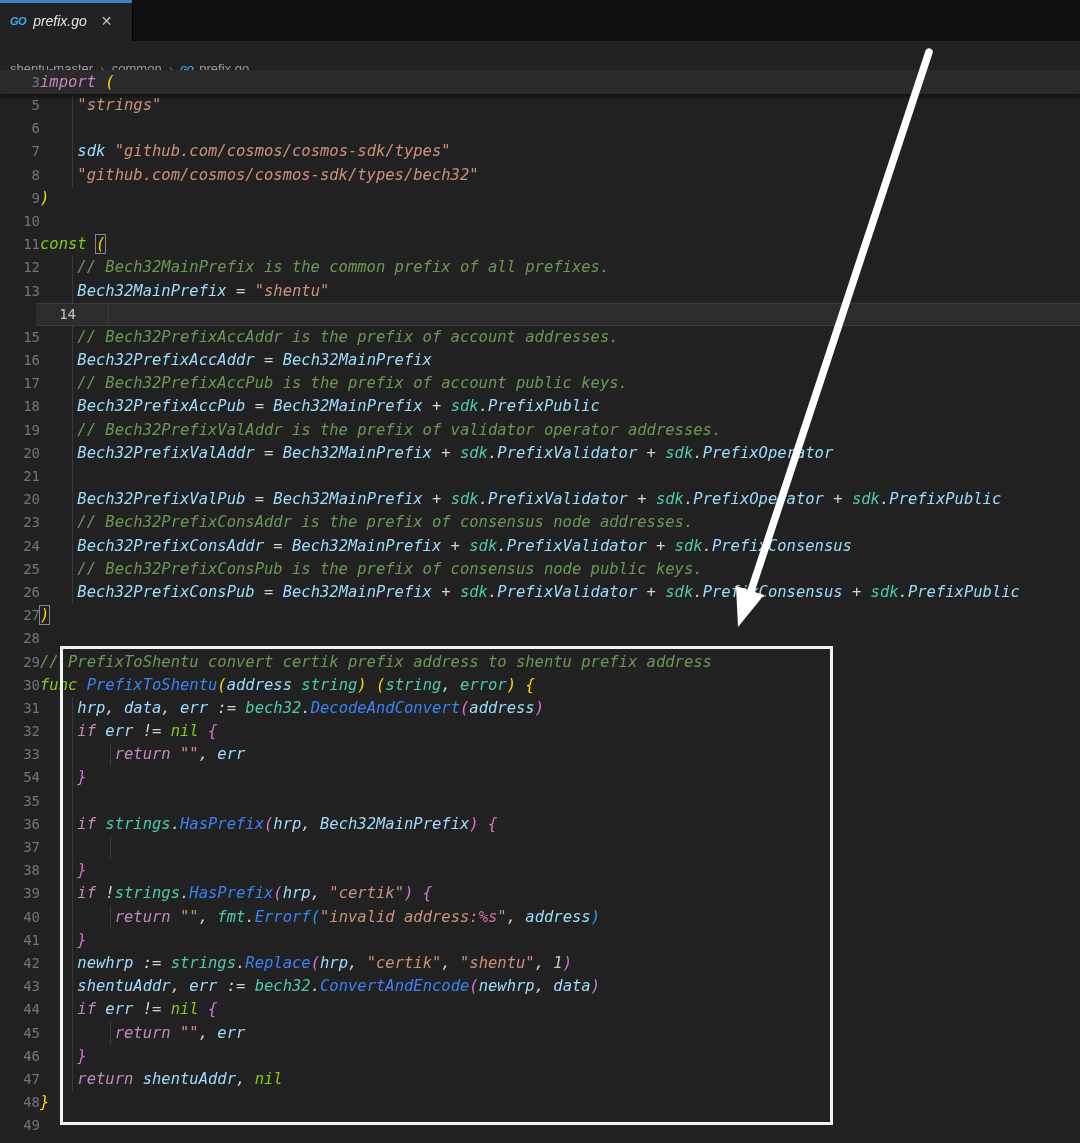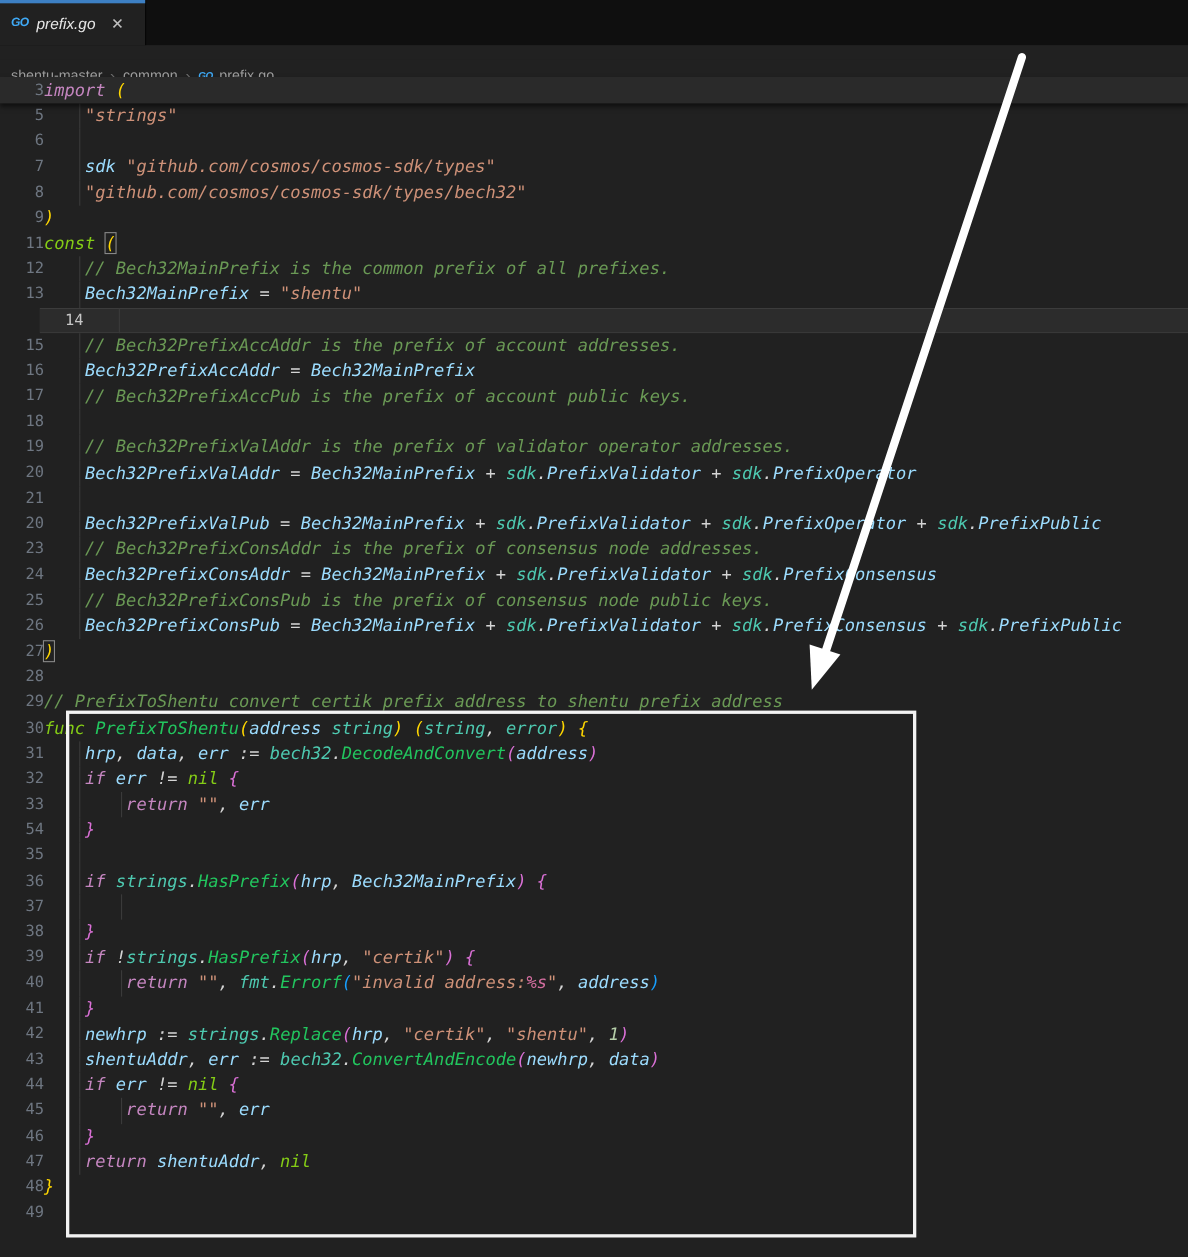--- a/index.html
+++ b/index.html
@@ -48,21 +48,21 @@
     margin-left:36px;
   }
   
   .pln{color:#d4d4d4}
   .kw1{color:#c586c0}
   .kw2{color:#84cc16}
   .str{color:#ce9178}
   .com{color:#6a9955}
   .var{color:#9cdcfe}
   .pkg{color:#4ec9b0}
-  .fn{color:#22c55e}
+  .fn{color:#3b82f6}
   .num{color:#b5cea8}
   .op{color:#d4d4d4}
   .b1{color:#ffd700}
   .b2{color:#da70d6}
   .b3{color:#179fff}
   .fsp{color:#d16d9e}
   .mt{border:1px solid #888;margin:-1px;}
   
   .hlbox{
     position:absolute;left:60px;top:646px;width:773px;height:479px;
@@ -117,20 +117,24 @@
     <div class="row">
       <i class="guide gd0"></i>
       <span class="ln">8</span>
       <span class="codetxt"><span class="pln">    </span><span class="str">"github.com/cosmos/cosmos-sdk/types/bech32"</span></span>
     </div>
     <div class="row">
       <span class="ln">9</span>
       <span class="codetxt"><span class="b1">)</span></span>
     </div>
     <div class="row">
+      <span class="ln">10</span>
+      <span class="codetxt"></span>
+    </div>
+    <div class="row">
       <span class="ln">11</span>
       <span class="codetxt"><span class="kw2">const </span><span class="b1 mt">(</span></span>
     </div>
     <div class="row">
       <i class="guide gd0"></i>
       <span class="ln">12</span>
       <span class="codetxt"><span class="pln">    </span><span class="com">// Bech32MainPrefix is the common prefix of all prefixes.</span></span>
     </div>
     <div class="row">
       <i class="guide gd0"></i>
@@ -153,20 +157,21 @@
       <span class="codetxt"><span class="pln">    </span><span class="var">Bech32PrefixAccAddr</span><span class="op"> = </span><span class="var">Bech32MainPrefix</span></span>
     </div>
     <div class="row">
       <i class="guide gd0"></i>
       <span class="ln">17</span>
       <span class="codetxt"><span class="pln">    </span><span class="com">// Bech32PrefixAccPub is the prefix of account public keys.</span></span>
     </div>
     <div class="row">
       <i class="guide gd0"></i>
       <span class="ln">18</span>
+      <span class="codetxt"><span class="pln">    </span><span class="var">Bech32PrefixAccPub</span><span class="op"> = </span><span class="var">Bech32MainPrefix</span><span class="op"> + </span><span class="pkg">sdk</span><span class="op">.</span><span class="var">PrefixPublic</span></span>
     </div>
     <div class="row">
       <i class="guide gd0"></i>
       <span class="ln">19</span>
       <span class="codetxt"><span class="pln">    </span><span class="com">// Bech32PrefixValAddr is the prefix of validator operator addresses.</span></span>
     </div>
     <div class="row">
       <i class="guide gd0"></i>
       <span class="ln">20</span>
       <span class="codetxt"><span class="pln">    </span><span class="var">Bech32PrefixValAddr</span><span class="op"> = </span><span class="var">Bech32MainPrefix</span><span class="op"> + </span><span class="pkg">sdk</span><span class="op">.</span><span class="var">PrefixValidator</span><span class="op"> + </span><span class="pkg">sdk</span><span class="op">.</span><span class="var">PrefixOperator</span></span>

